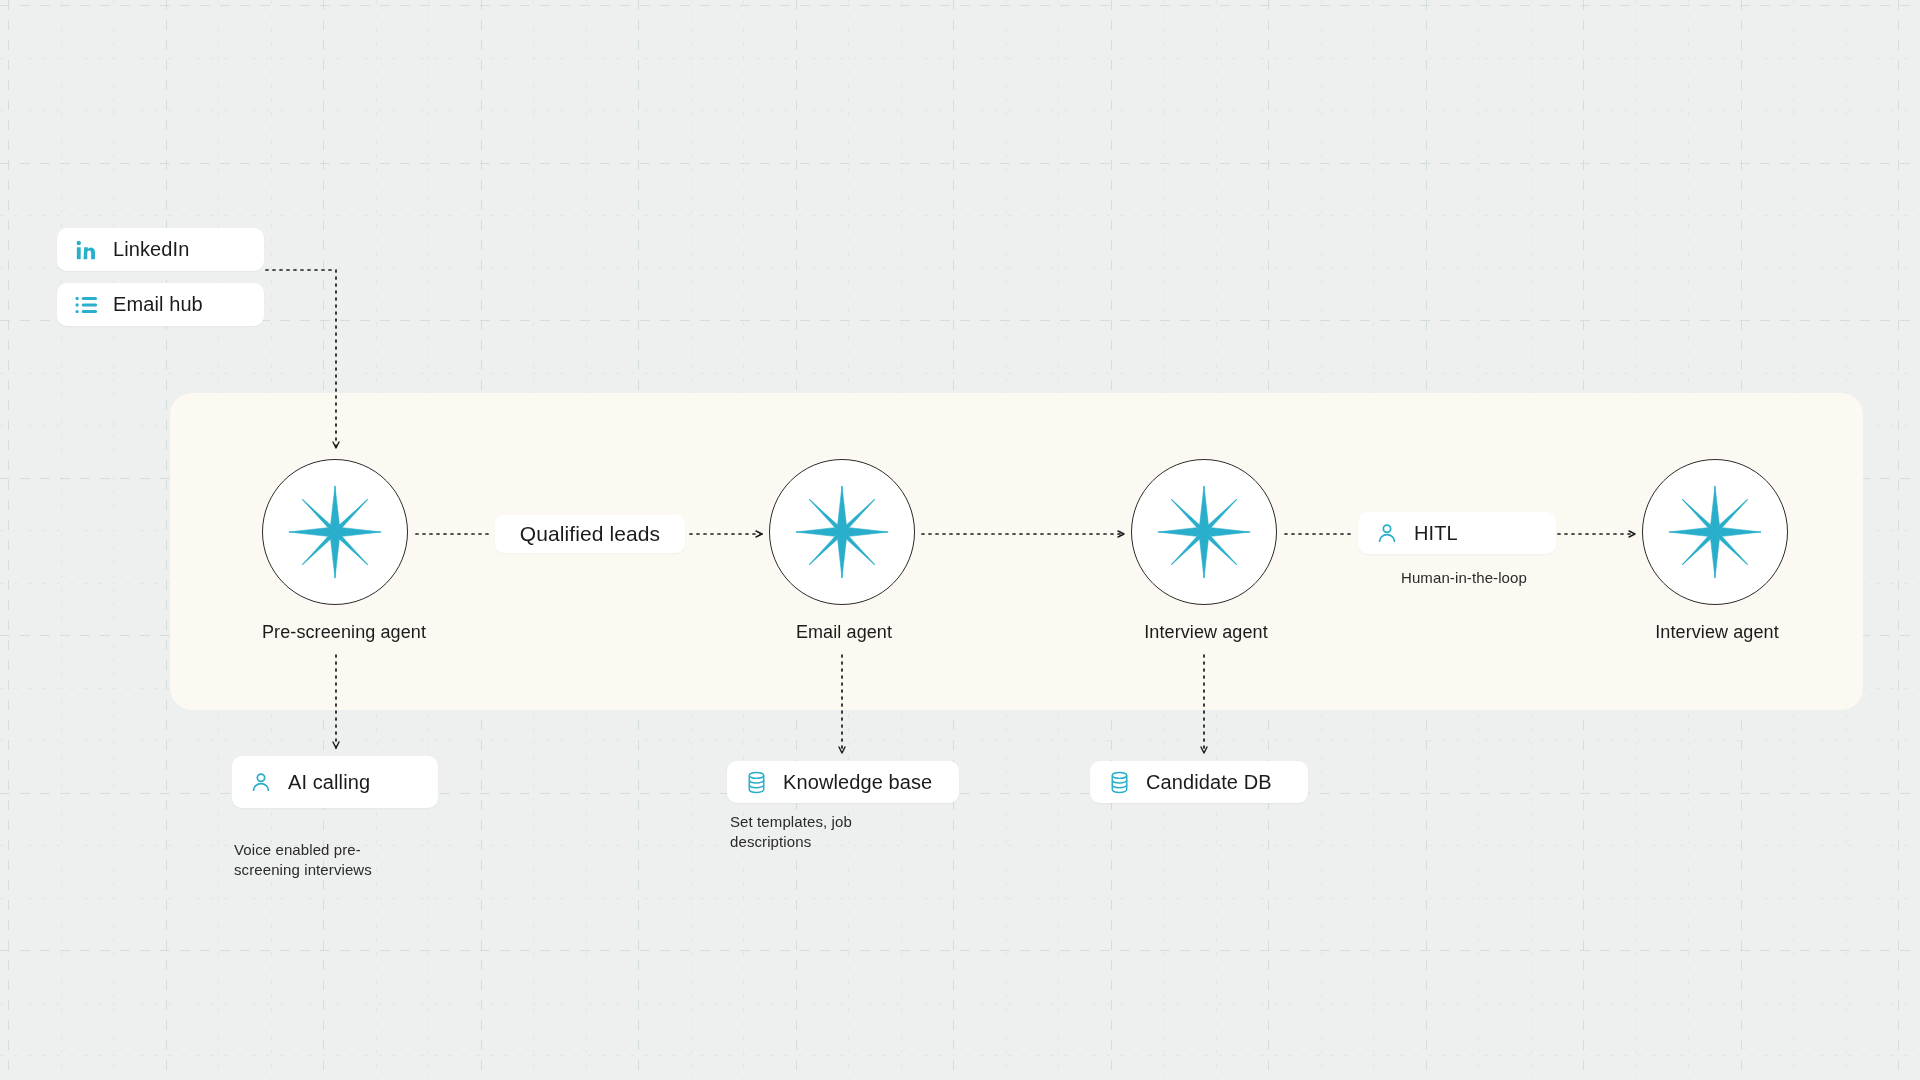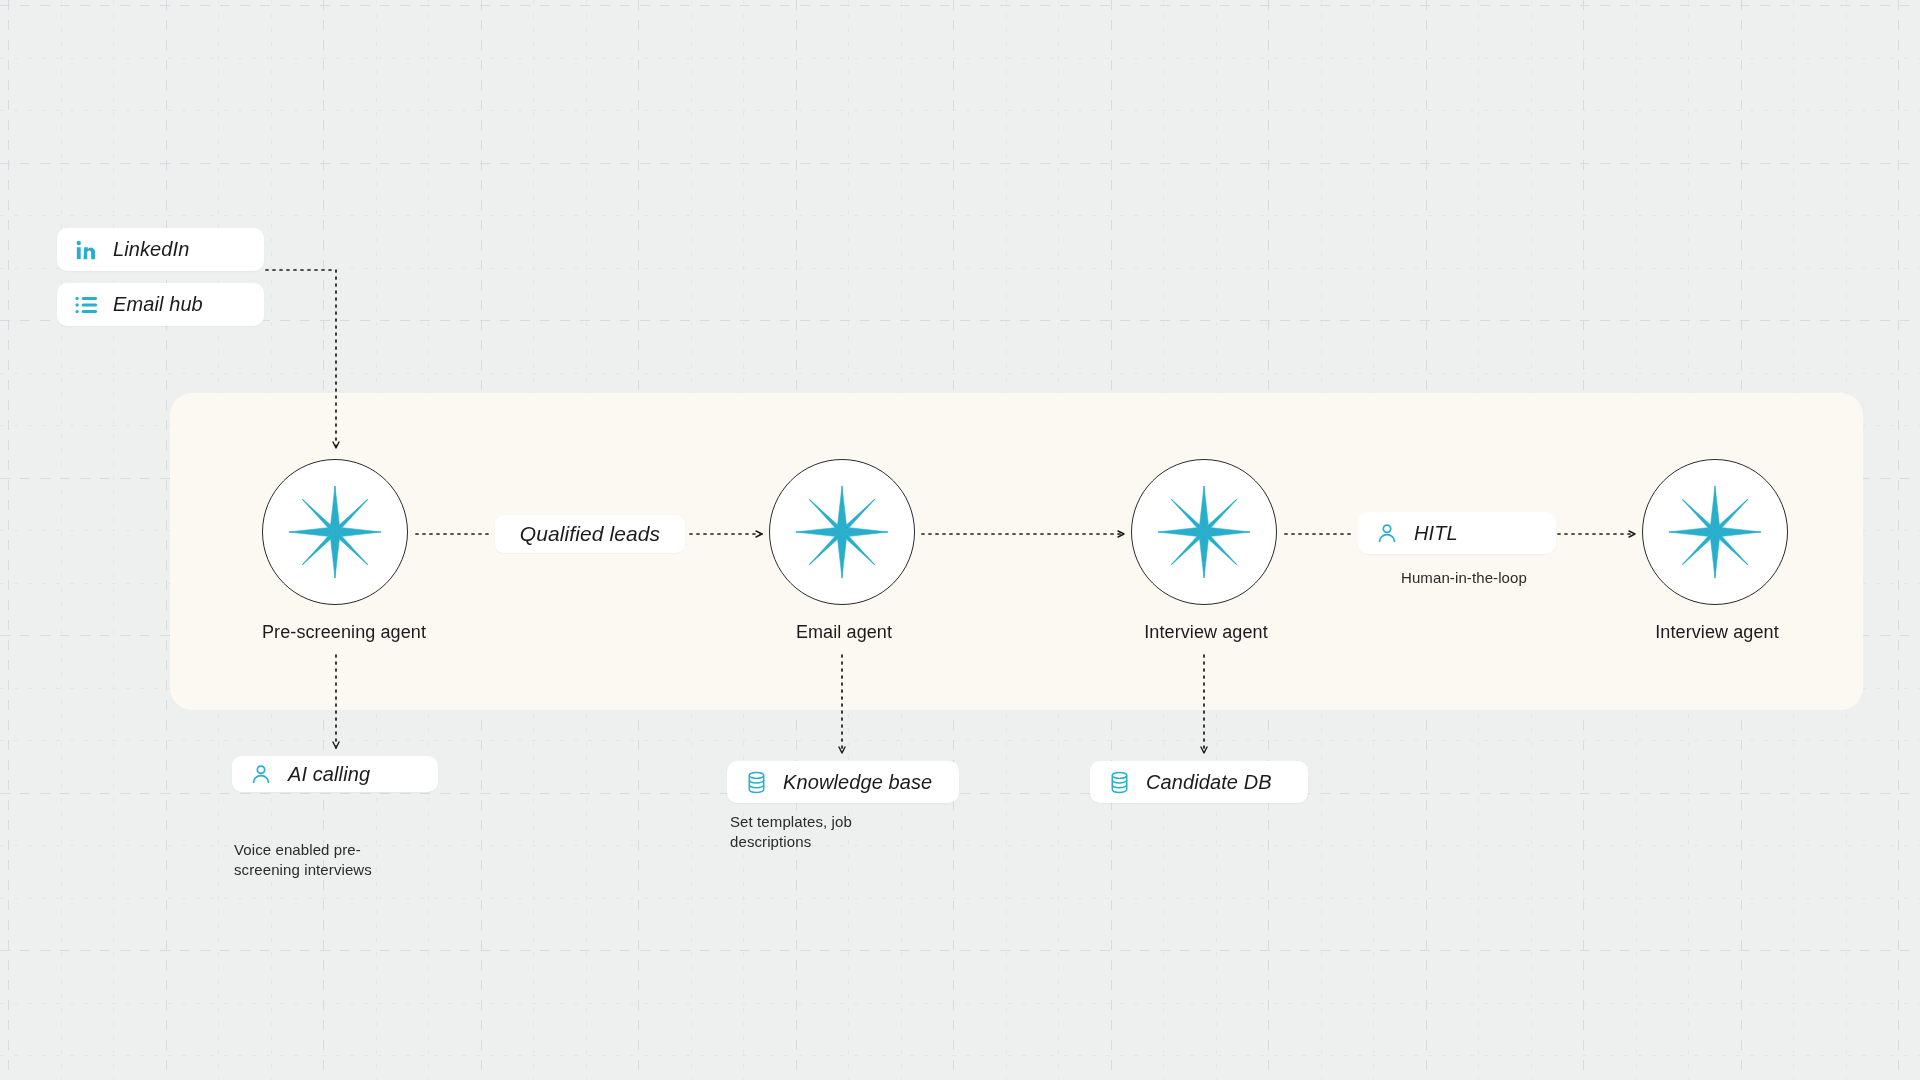--- a/index.html
+++ b/index.html
@@ -93,21 +93,20 @@
   
   .pill {
     position: absolute;
     background: #ffffff;
     border-radius: 10px;
     display: flex;
     align-items: center;
     height: 43px;
     padding: 0 16px;
     box-shadow: 0 1px 2px rgba(0,0,0,0.04);
-    font-style: italic;
   }
   .pill .pill-icon {
     width: 26px;
     height: 26px;
     display: flex;
     align-items: center;
     justify-content: center;
     flex: 0 0 auto;
   }
   .pill .pill-label {
@@ -124,21 +123,21 @@
   #pill-qualified-leads {
     left: 495px; top: 515px; width: 190px;
     height: 38px; padding: 0 14px;
     justify-content: center; border-radius: 9px;
   }
   #pill-qualified-leads .pill-label {
     margin-left: 0; font-size: 21px;
   }
 
   #pill-hitl     { left: 1358px; top: 512px; width: 198px; height: 42px; }
-  #pill-aicall   { left: 232px;  top: 756px; width: 206px; height: 36px; padding-left: 16px; }
+  #pill-aicall   { left: 232px;  top: 756px; width: 206px; height: 52px; padding-left: 16px; }
   #pill-kb       { left: 727px;  top: 761px; width: 232px; height: 42px; }
   #pill-candb    { left: 1090px; top: 761px; width: 218px; height: 42px; }
 
   
   .caption {
     position: absolute;
     font-size: 15px;
     line-height: 20px;
     color: #2a2a2a;
     letter-spacing: 0.1px;

